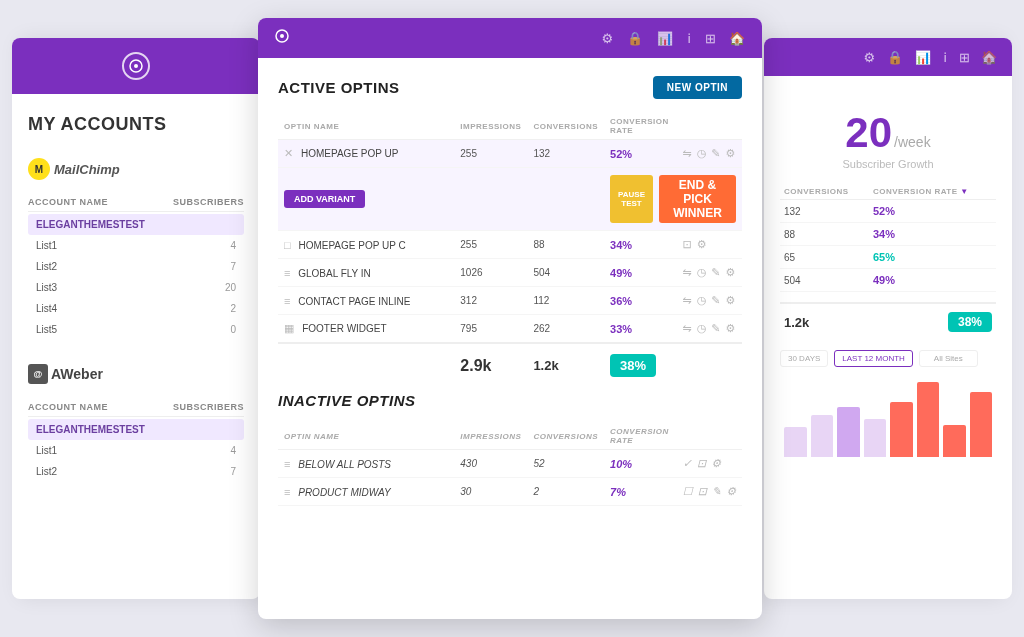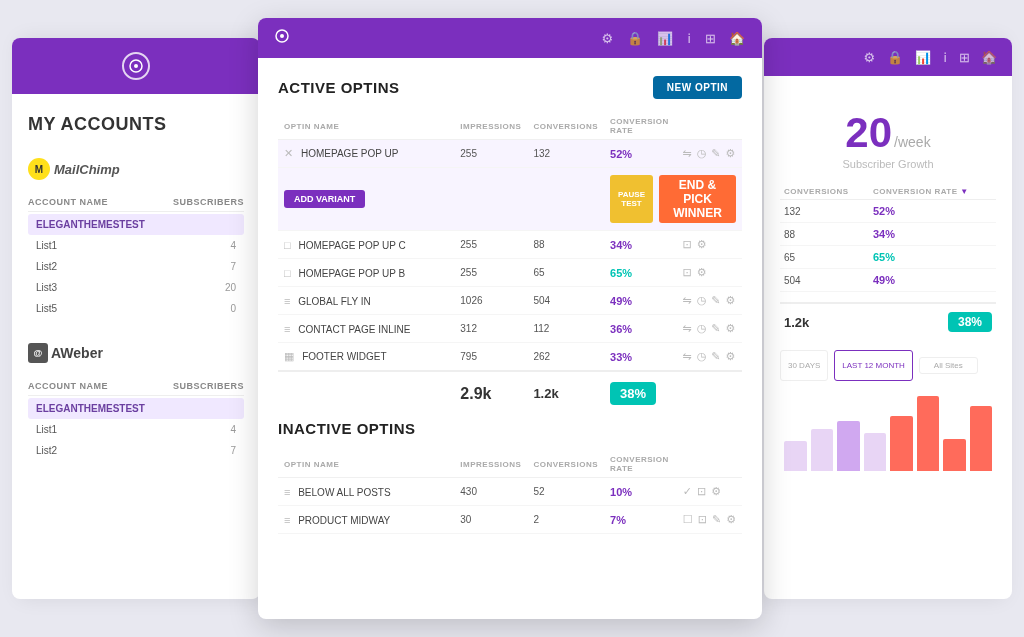--- a/index.html
+++ b/index.html
@@ -341,20 +341,21 @@
       background: #00c4b4;
       color: #fff !important;
       font-weight: 700;
       font-size: 13px;
       padding: 4px 10px;
       border-radius: 4px;
       display: inline-block;
     }
 
     .inactive-section {
+      font-style: italic;
     }
 
     
     .right-panel {
       width: 248px;
       background: #fff;
       border-radius: 8px;
       box-shadow: 0 4px 20px rgba(0,0,0,0.15);
       overflow: hidden;
       position: absolute;
@@ -468,21 +469,21 @@
       display: flex;
       gap: 6px;
       align-items: center;
       margin-bottom: 10px;
     }
 
     .filter-btn {
       font-size: 8px;
       color: #aaa;
       border: 1px solid #eee;
-      padding: 10px 7px;
+      padding: 3px 7px;
       border-radius: 3px;
       cursor: pointer;
       background: #fff;
     }
 
     .filter-btn.active {
       color: #7b2fbe;
       border-color: #7b2fbe;
     }
 
@@ -564,20 +565,24 @@
         </div>
         <div class="account-row">
           <span>List2</span>
           <span class="count">7</span>
         </div>
         <div class="account-row">
           <span>List3</span>
           <span class="count">20</span>
         </div>
         <div class="account-row">
+          <span>List4</span>
+          <span class="count">2</span>
+        </div>
+        <div class="account-row">
           <span>List5</span>
           <span class="count">0</span>
         </div>
       </div>
 
       <div class="provider-section">
         <div class="provider-logo">
           <div class="aweber-logo">
             <div class="aweber-icon">@</div>
             <span style="font-size:14px; font-weight:700; color:#444;">AWeber</span>
@@ -669,35 +674,20 @@
             </td>
           </tr>
           <tr>
             <td>
               <span class="optin-type-icon">□</span>
               <span class="optin-name">HOMEPAGE POP UP C</span>
             </td>
             <td>255</td>
             <td>88</td>
             <td><span class="conversion-rate">34%</span></td>
-            <td>
-              <div class="row-actions">
-                <span class="row-action-icon">⊡</span>
-                <span class="row-action-icon">⚙</span>
-              </div>
-            </td>
-          </tr>
-          <tr>
-            <td>
-              <span class="optin-type-icon">□</span>
-              <span class="optin-name">HOMEPAGE POP UP B</span>
-            </td>
-            <td>255</td>
-            <td>65</td>
-            <td><span class="conversion-rate high">65%</span></td>
             <td>
               <div class="row-actions">
                 <span class="row-action-icon">⊡</span>
                 <span class="row-action-icon">⚙</span>
               </div>
             </td>
           </tr>
           <tr>
             <td>
               <span class="optin-type-icon">≡</span>

